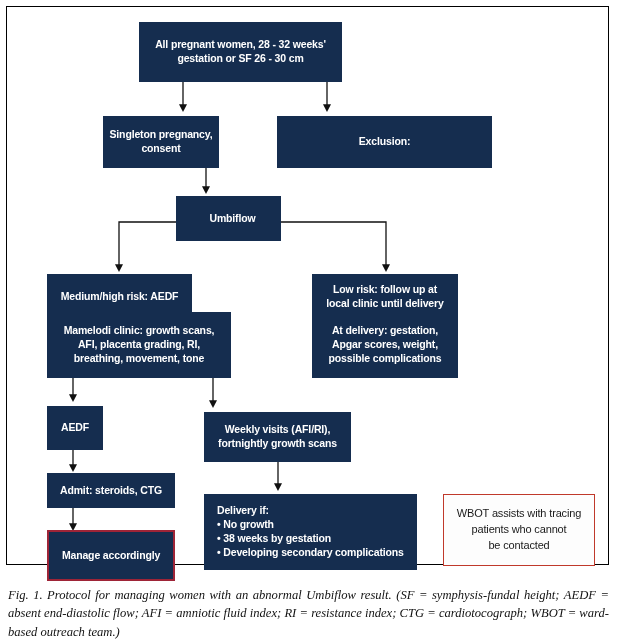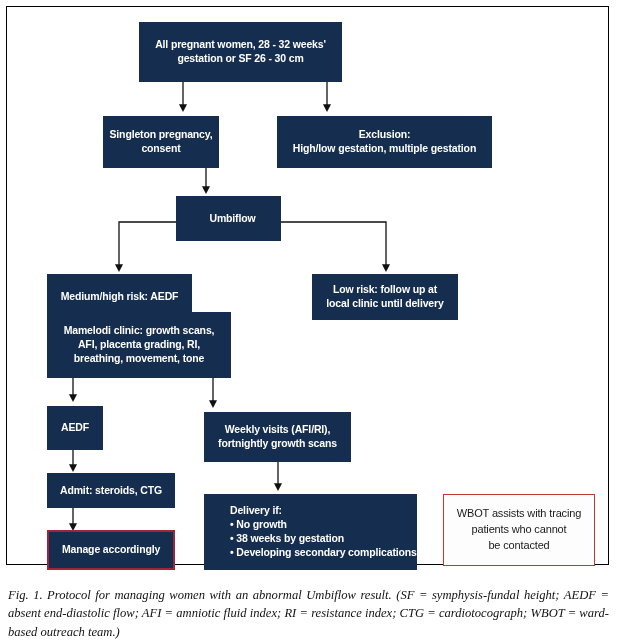--- a/index.html
+++ b/index.html
@@ -60,21 +60,21 @@
     font-weight: bold;
     line-height: 1.33;
     letter-spacing: -0.15px;
     padding: 3px 6px;
   }
   .node .ln { display: block; white-space: nowrap; }
 
   .node.left-align {
     align-items: flex-start;
     text-align: left;
-    padding-left: 26px;
+    padding-left: 13px;
   }
 
   .node.outlined-red {
     border: 2px solid #9e2437;
   }
 
   .node.white-red {
     background: #fdfdfd;
     border: 1.5px solid #c0392b;
     color: #1a1a1a;
@@ -144,21 +144,20 @@
     <span class="ln">gestation or SF 26 - 30 cm</span>
   </div>
 
   <div class="node" style="left:103px; top:116px; width:116px; height:52px;">
     <span class="ln">Singleton pregnancy,</span>
     <span class="ln">consent</span>
   </div>
 
   <div class="node" style="left:277px; top:116px; width:215px; height:52px;">
     <span class="ln">Exclusion:</span>
-    <span class="ln">High/low gestation, multiple gestation</span>
   </div>
 
   <div class="node" style="left:176px; top:196px; width:105px; height:45px;padding-left:14px;">
     <span class="ln">Umbiflow</span>
   </div>
 
   <div class="node" style="left:47px; top:274px; width:145px; height:46px;">
     <span class="ln">Medium/high risk: AEDF</span>
   </div>
 
@@ -166,35 +165,40 @@
     <span class="ln">Low risk: follow up at</span>
     <span class="ln">local clinic until delivery</span>
   </div>
 
   <div class="node" style="left:47px; top:312px; width:184px; height:66px;">
     <span class="ln">Mamelodi clinic: growth scans,</span>
     <span class="ln">AFI, placenta grading, RI,</span>
     <span class="ln">breathing, movement, tone</span>
   </div>
 
+  <div class="node" style="left:312px; top:312px; width:146px; height:66px;">
+    <span class="ln">At delivery: gestation,</span>
+    <span class="ln">Apgar scores, weight,</span>
+    <span class="ln">possible complications</span>
+  </div>
 
   <div class="node" style="left:47px; top:406px; width:56px; height:44px;">
     <span class="ln">AEDF</span>
   </div>
 
   <div class="node" style="left:204px; top:412px; width:147px; height:50px;">
     <span class="ln">Weekly visits (AFI/RI),</span>
     <span class="ln">fortnightly growth scans</span>
   </div>
 
   <div class="node" style="left:47px; top:473px; width:128px; height:35px;">
     <span class="ln">Admit: steroids, CTG</span>
   </div>
 
-  <div class="node outlined-red" style="left:47px; top:530px; width:128px; height:40px;">
+  <div class="node outlined-red" style="left:47px; top:530px; width:128px; height:51px;">
     <span class="ln">Manage accordingly</span>
   </div>
 
   <div class="node left-align" style="left:204px; top:494px; width:213px; height:76px;">
     <span class="ln">Delivery if:</span>
     <span class="ln">• No growth</span>
     <span class="ln">• 38 weeks by gestation</span>
     <span class="ln">• Developing secondary complications</span>
   </div>
 

